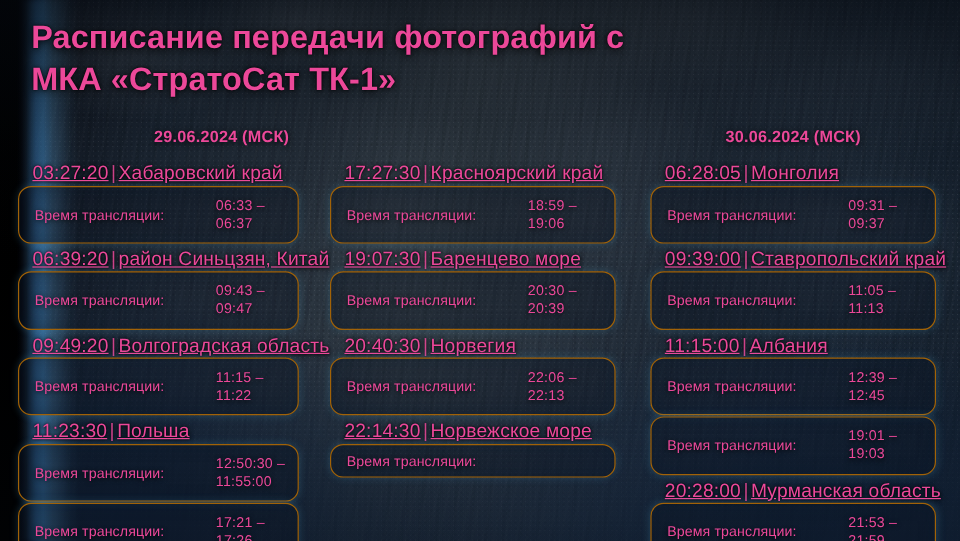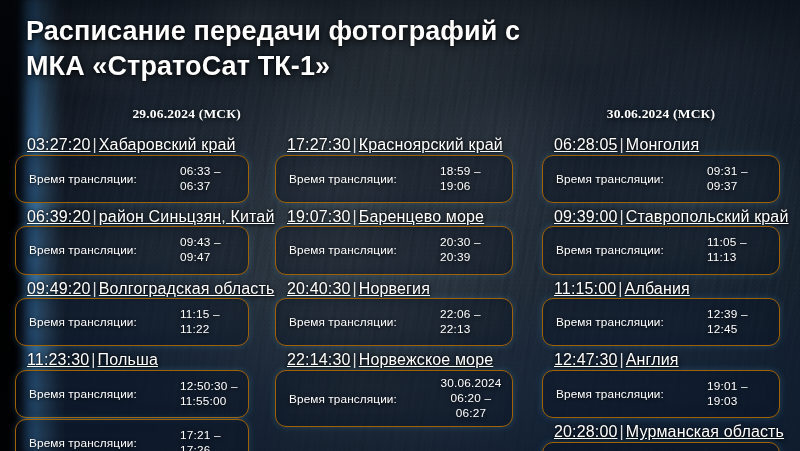--- a/index.html
+++ b/index.html
@@ -7,21 +7,21 @@
     margin: 0;
     padding: 0;
     background: #000;
   }
   #screen {
     position: relative;
     width: 800px;
     height: 451px;
     overflow: hidden;
     font-family: "Liberation Sans", "DejaVu Sans", sans-serif;
-    color: #ffffff;
+    color: #ec4899;
     background: #12161d;
   }
 
   
   .bg-layer { position: absolute; inset: 0; pointer-events: none; }
 
   .bg-base {
     background:
       linear-gradient(105deg,
         #0a0d14 0%,
@@ -134,21 +134,20 @@
   .col-1 { left: 275px; width: 238px; }
   .col-2 { left: 542px; width: 238px; }
 
   .col-head {
     height: 26px;
     font-size: 13.5px;
     font-weight: bold;
     letter-spacing: .2px;
     text-align: center;
     text-shadow: 0 1px 5px rgba(0,0,0,.9);
-    font-family: Liberation Serif, serif;
   }
   .col-0 .col-head { text-align: right; padding-right: 8px; }
   .col-1 .col-head { text-align: center; }
   .col-2 .col-head { text-align: center; }
   .col-head.blank { visibility: hidden; }
 
   .entry { margin-bottom: 1px; }
 
   .evt {
     font-size: 16px;
@@ -266,22 +265,20 @@
             <div class="evt"><span>20:40:30</span><span class="sep">|</span><span>Норвегия</span></div>
             <div class="pill">
               <span class="pill-label">Время трансляции:</span>
               <span class="pill-value">22:06 – 22:13</span>
             </div>
           </div>
           <div class="entry">
             <div class="evt"><span>22:14:30</span><span class="sep">|</span><span>Норвежское море</span></div>
             <div class="pill two-line">
               <span class="pill-label">Время трансляции:</span>
-              <span class="pill-value">30.06.2024
-06:20 – 06:27</span>
             </div>
           </div>
         </div>
         <div class="col col-2">
           <div class="col-head">30.06.2024 (МСК)</div>
           <div class="entry">
             <div class="evt"><span>06:28:05</span><span class="sep">|</span><span>Монголия</span></div>
             <div class="pill">
               <span class="pill-label">Время трансляции:</span>
               <span class="pill-value">09:31 – 09:37</span>
@@ -295,21 +292,20 @@
             </div>
           </div>
           <div class="entry">
             <div class="evt"><span>11:15:00</span><span class="sep">|</span><span>Албания</span></div>
             <div class="pill">
               <span class="pill-label">Время трансляции:</span>
               <span class="pill-value">12:39 – 12:45</span>
             </div>
           </div>
           <div class="entry">
-            <div class="evt"><span>12:47:30</span><span class="sep">|</span><span>Англия</span></div>
             <div class="pill">
               <span class="pill-label">Время трансляции:</span>
               <span class="pill-value">19:01 – 19:03</span>
             </div>
           </div>
           <div class="entry">
             <div class="evt"><span>20:28:00</span><span class="sep">|</span><span>Мурманская область</span></div>
             <div class="pill">
               <span class="pill-label">Время трансляции:</span>
               <span class="pill-value">21:53 – 21:59</span>

